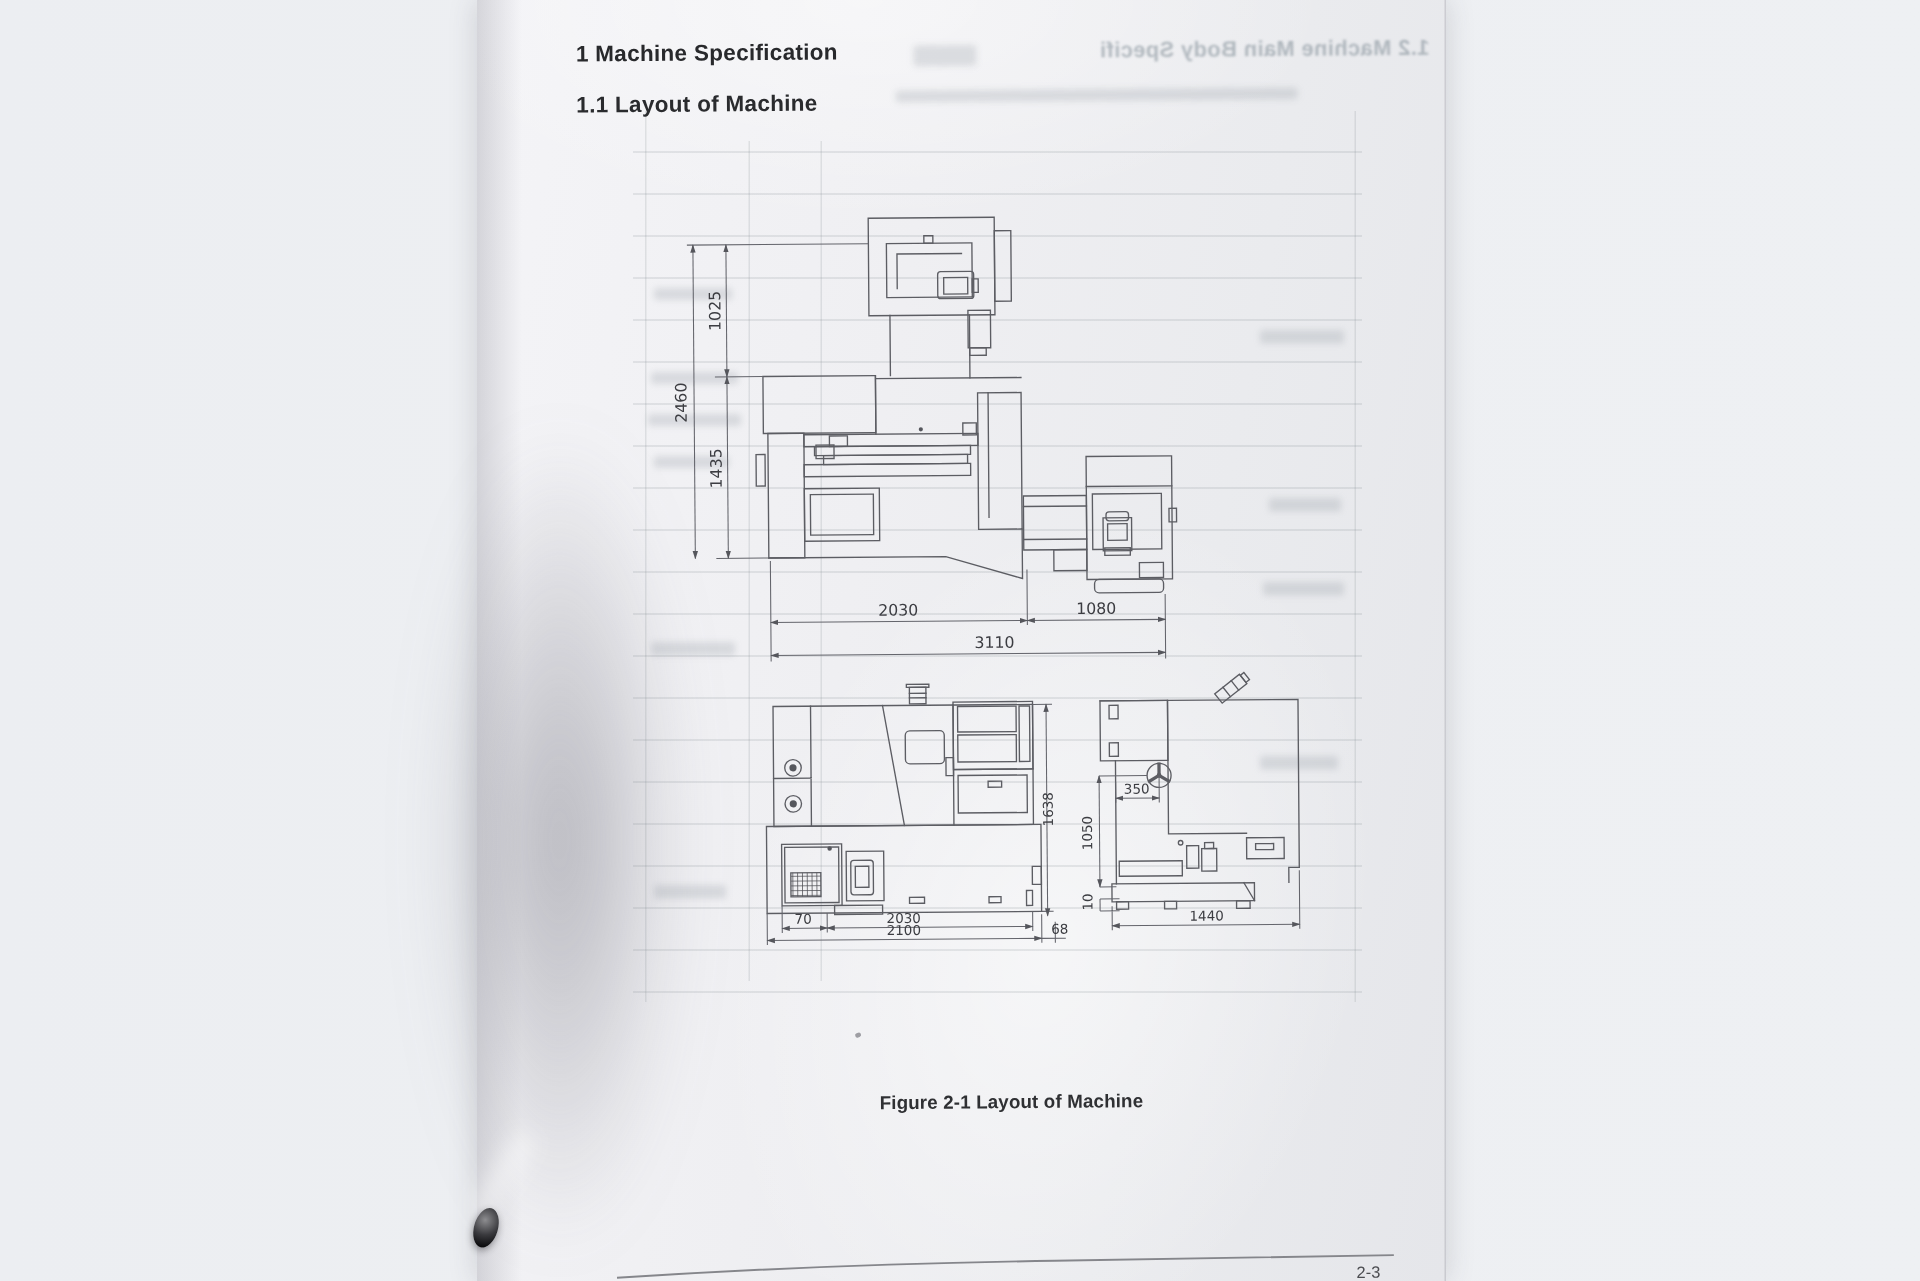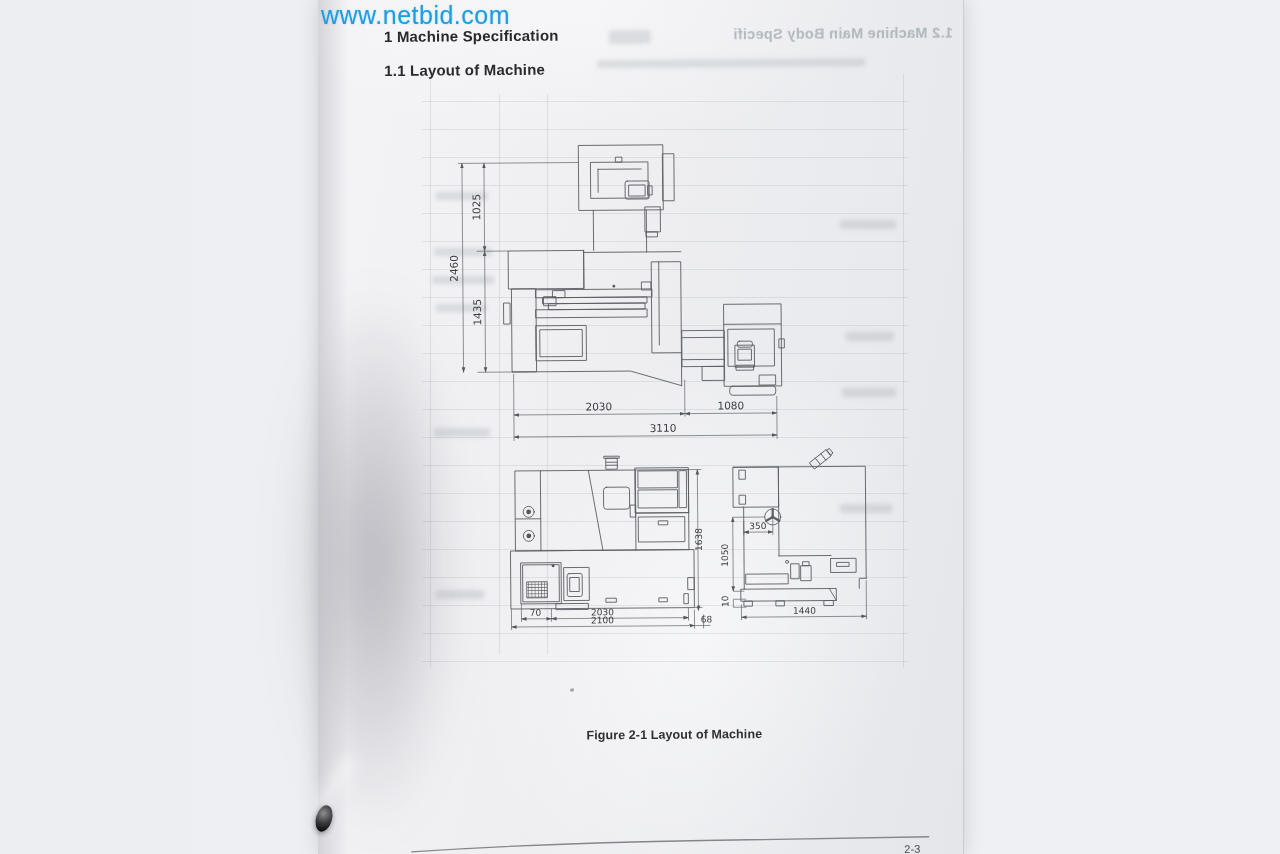--- a/index.html
+++ b/index.html
@@ -269,18 +269,17 @@
     <div class="abs speck" style="left:568px;top:688px;"></div>
 
     <div class="abs caption" style="left:584px;top:728px;">Figure 2-1 Layout of Machine</div>
 
     <svg class="abs footer-rule" style="left:400px;top:833px;" width="540" height="21" viewBox="0 0 540 21">
       <path d="M8,17 Q150,9 300,8 T526,6"></path>
     </svg>
     <div class="abs pagenum" style="left:901px;top:845px;">2-3</div>
   </div>
 
-  <div class="abs watermark" style="left:321px;top:1px;">www.netbid.com</div>
 
   <div class="abs pen-streak" style="left:328px;top:752px;"></div>
   <div class="abs pen-tip" style="left:316px;top:805px;"></div>
 
 </div>
 
 </body></html>

